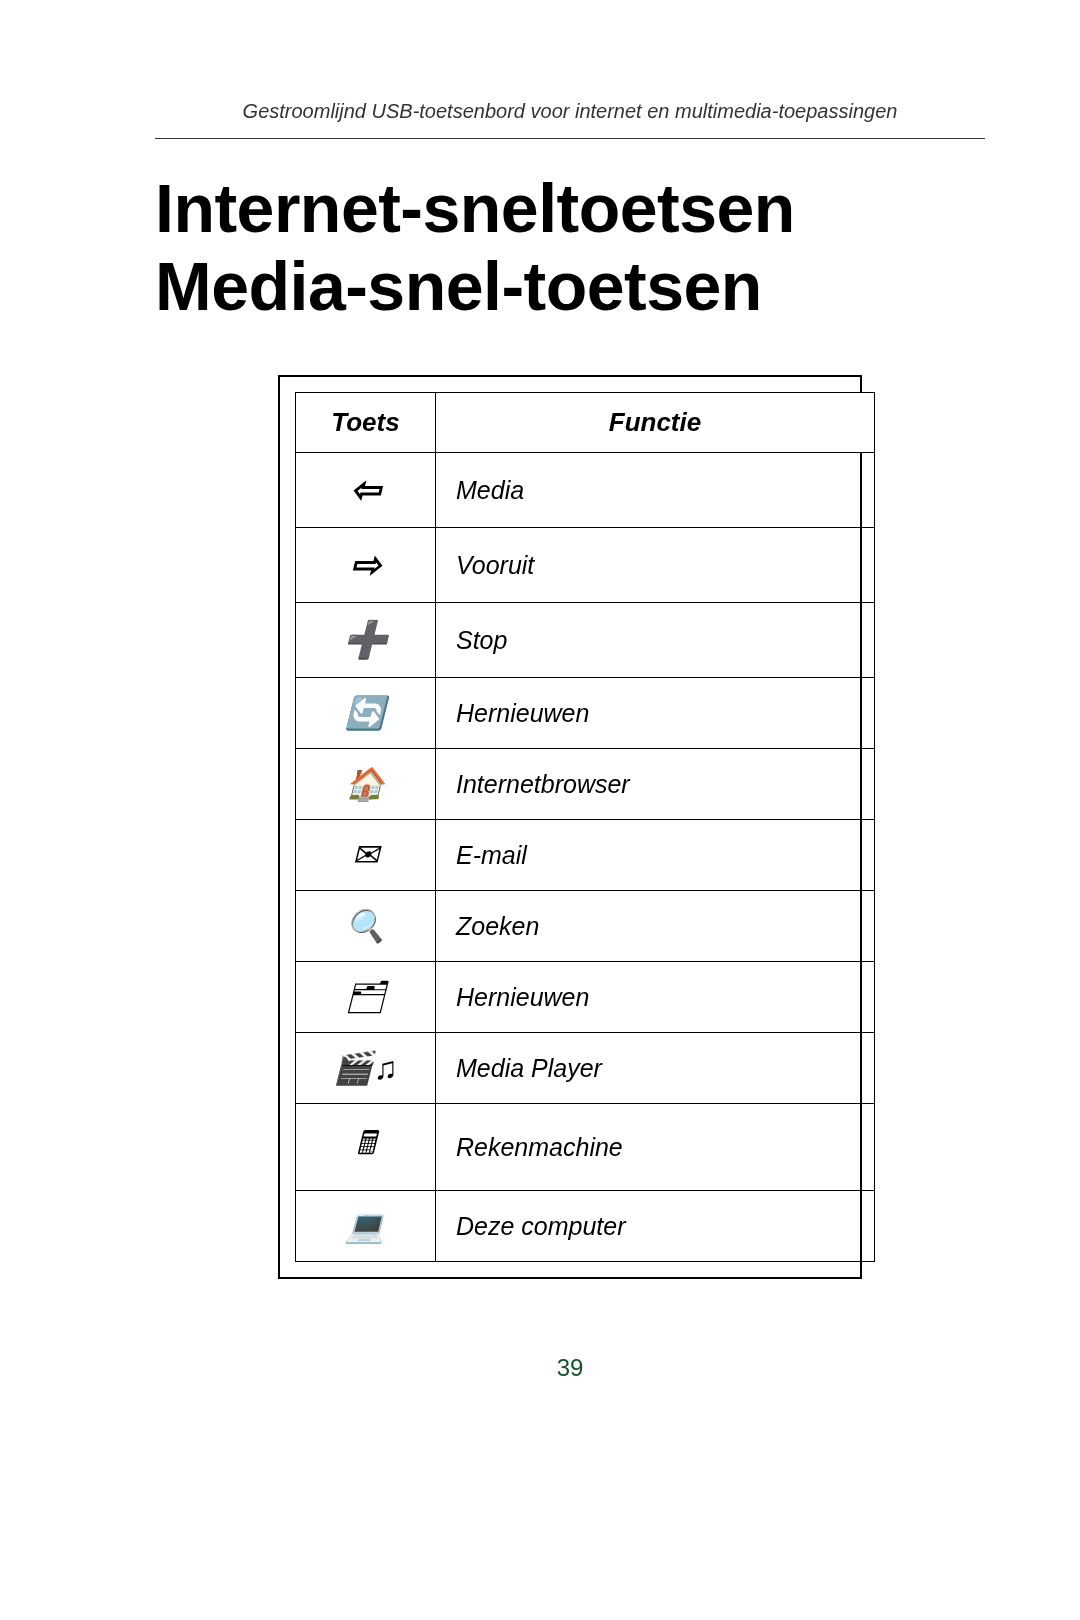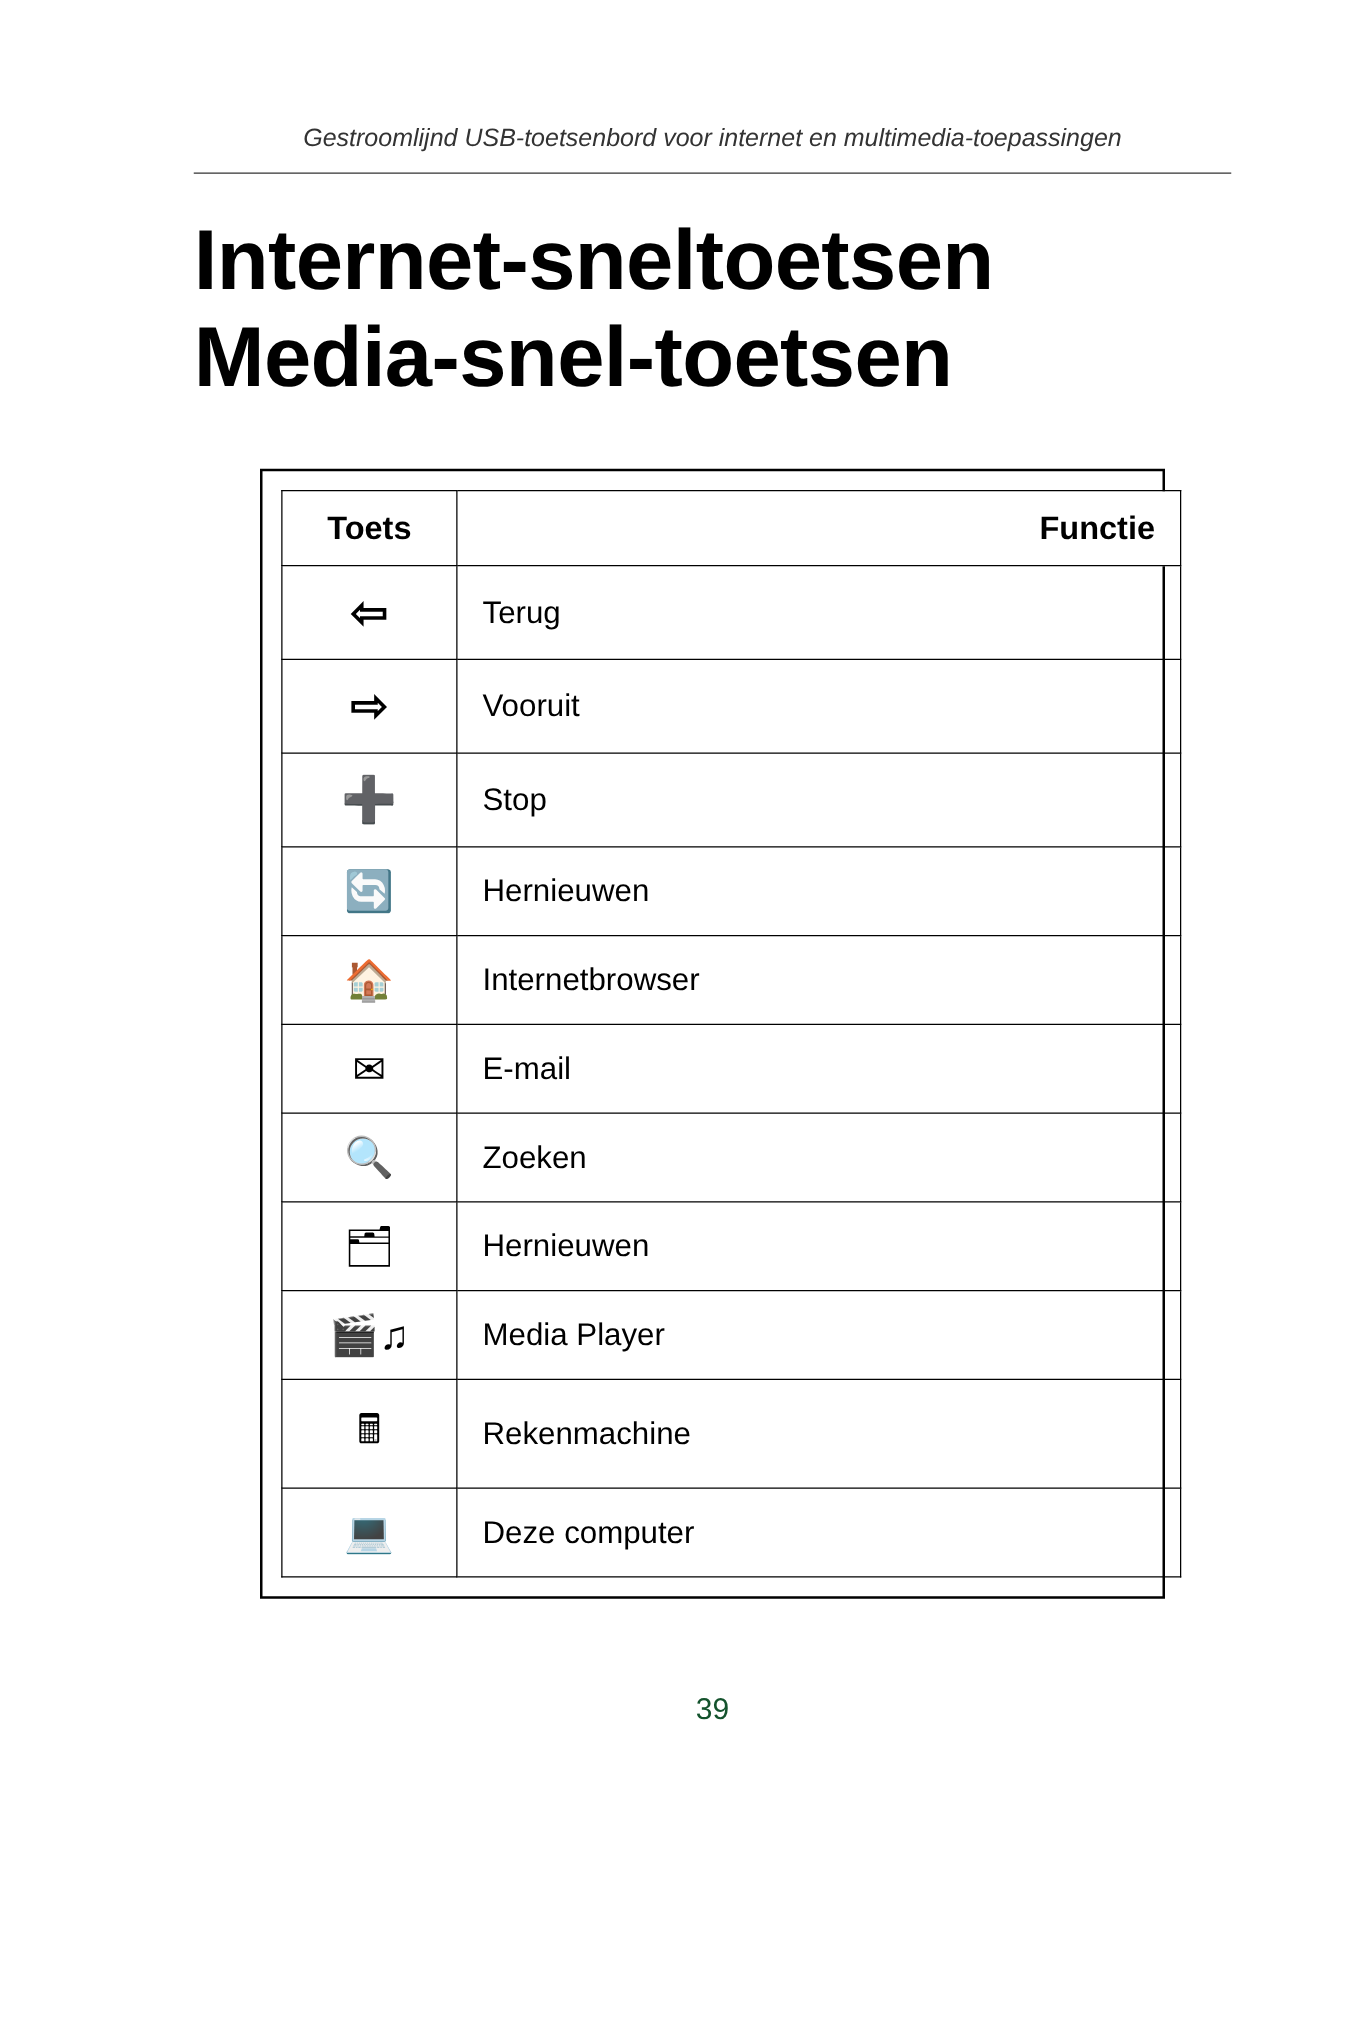--- a/index.html
+++ b/index.html
@@ -40,36 +40,37 @@
     .page-title {
       font-size: 68px;
       font-weight: 900;
       color: #000;
       margin-bottom: 50px;
       line-height: 1.15;
       letter-spacing: -0.5px;
     }
 
     .table-wrapper {
-      width: 724px;
+      width: 584px;
       margin: 0 auto;
       border: 2px solid #000;
+      font-style: italic;
     }
 
     table {
       width: 100%;
       border-collapse: collapse;
     }
 
     thead tr th {
       border: 1.5px solid #000;
       padding: 14px 20px;
       font-size: 26px;
       font-weight: 900;
-      text-align: right;
+      text-align: center;
       background: #fff;
     }
 
     thead tr th:first-child {
       width: 140px;
       text-align: center;
     }
 
     tbody tr td {
       border: 1.5px solid #000;
@@ -104,21 +105,21 @@
     <table>
       <thead>
         <tr>
           <th>Toets</th>
           <th>Functie</th>
         </tr>
       </thead>
       <tbody id="table-body">
       <tr>
             <td><span style="font-size:36px;font-weight:bold;color:#000;">⇦</span></td>
-            <td>Terug</td>
+            <td>Media</td>
           </tr>
           <tr>
             <td><span style="font-size:36px;font-weight:bold;color:#000;">⇨</span></td>
             <td>Vooruit</td>
           </tr>
           <tr>
             <td><span style="font-size:36px;font-weight:bold;color:#000;">➕</span></td>
             <td>Stop</td>
           </tr>
           <tr>

